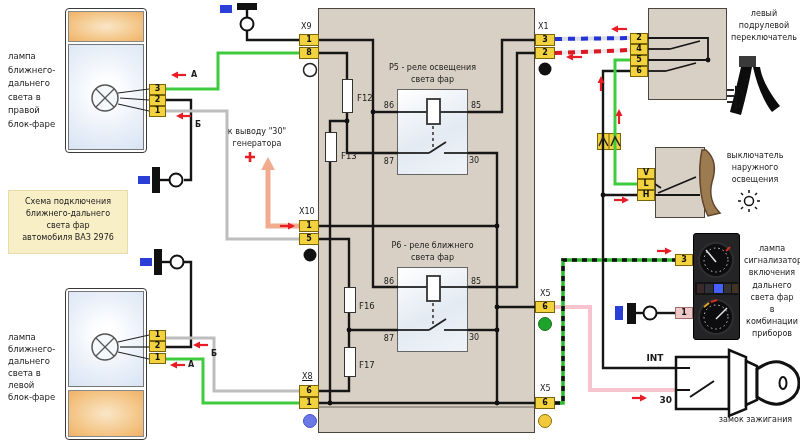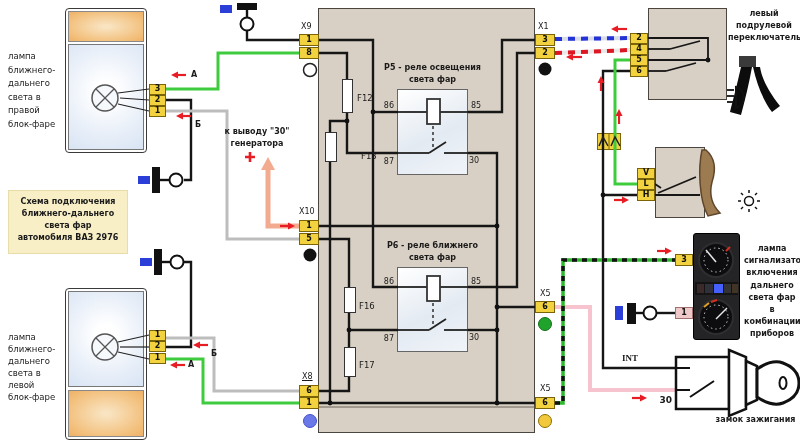--- a/index.html
+++ b/index.html
@@ -14,21 +14,21 @@
   .fuse{background:#fff;border:1.2px solid #333;}
   .infobox{background:#f8efc7;border:1px solid #e8dca8;}
   .panel{background:#242426;border:1px solid #000;border-radius:3px;}
   .pin{position:absolute;width:20px;height:12px;background:#f2d23e;border:1px solid #7a6407;
        box-sizing:border-box;font:bold 8px "DejaVu Sans",sans-serif;text-align:center;line-height:9.5px;color:#111;z-index:3;}
   .pin-s{width:17px;height:11px;line-height:8.5px;}
   .pin-w18{width:18px;height:11px;line-height:8.5px;}
   .pin-pink{background:#efc9c9;border-color:#a07070;height:12px;line-height:10px;}
   .lbl{position:absolute;font:8.5px "DejaVu Sans",sans-serif;color:#1a1a1a;white-space:pre-line;z-index:3;line-height:13px;}
   .lbl.small{font-size:8px;line-height:12px;}
-  .lbl.ctr{text-align:center;font-weight:bold;}
+  .lbl.ctr{text-align:center;}
   .lbl.b{font-weight:bold;}
   .term{font-size:8px;line-height:9px;}
   svg{position:absolute;left:0;top:0;z-index:2;pointer-events:none;}
 </style>
 </head>
 <body>
 
 <div id="canvas">
 
   <div class="box lamp" style="left:65px;top:8px;width:82px;height:145px;"></div>
@@ -388,21 +388,21 @@
   <div class="lbl term" style="left:374px;top:101px;width:20px;text-align:right;">86</div>
   <div class="lbl term" style="left:471px;top:101px;">85</div>
   <div class="lbl term" style="left:374px;top:157px;width:20px;text-align:right;">87</div>
   <div class="lbl term" style="left:469px;top:156px;">30</div>
   <div class="lbl term" style="left:374px;top:277px;width:20px;text-align:right;">86</div>
   <div class="lbl term" style="left:471px;top:277px;">85</div>
   <div class="lbl term" style="left:374px;top:334px;width:20px;text-align:right;">87</div>
   <div class="lbl term" style="left:469px;top:333px;">30</div>
 
   <div class="lbl" style="left:357px;top:92px;">F12</div>
-  <div class="lbl" style="left:341px;top:150px;margin-left:20px;">F13</div>
+  <div class="lbl" style="left:341px;top:150px;">F13</div>
   <div class="lbl" style="left:359px;top:300px;">F16</div>
   <div class="lbl" style="left:359px;top:359px;">F17</div>
 
   <div class="lbl small" style="left:301px;top:21px;text-align:center;">X9</div>
   <div class="lbl small" style="left:299px;top:206px;">X10</div>
   <div class="lbl small" style="left:302px;top:371px;text-decoration:underline;">X8</div>
   <div class="lbl small" style="left:538px;top:21px;">X1</div>
   <div class="lbl small" style="left:540px;top:288px;">X5</div>
   <div class="lbl small" style="left:540px;top:383px;">X5</div>
 
@@ -410,24 +410,27 @@
 генератора</div>
 
   <div class="lbl small b" style="left:191px;top:69px;">А</div>
   <div class="lbl small b" style="left:195px;top:119px;">Б</div>
   <div class="lbl small b" style="left:211px;top:348px;">Б</div>
   <div class="lbl small b" style="left:188px;top:359px;">А</div>
 
   <div class="lbl small ctr" style="left:728px;top:8px;width:72px;">левый
 подрулевой
 переключатель</div>
+  <div class="lbl small ctr" style="left:712px;top:150px;width:86px;">выключатель
+наружного
+освещения</div>
   <div class="lbl small ctr" style="left:744px;top:243px;width:56px;line-height:12.2px;">лампа
 сигнализатор
 включения
 дальнего
 света фар
 в комбинации
 приборов</div>
   <div class="lbl small ctr" style="left:708px;top:414px;width:95px;">замок зажигания</div>
-  <div class="lbl b" style="left:608px;top:352px;width:30px;text-align:right;font-size:9px;font-family:Liberation Serif, serif;">INT</div>
+  <div class="lbl b" style="left:640px;top:352px;width:30px;text-align:center;font-size:9px;">INT</div>
   <div class="lbl b" style="left:650px;top:394px;width:22px;text-align:right;font-size:9px;">30</div>
 
 </div>
 
 </body></html>

